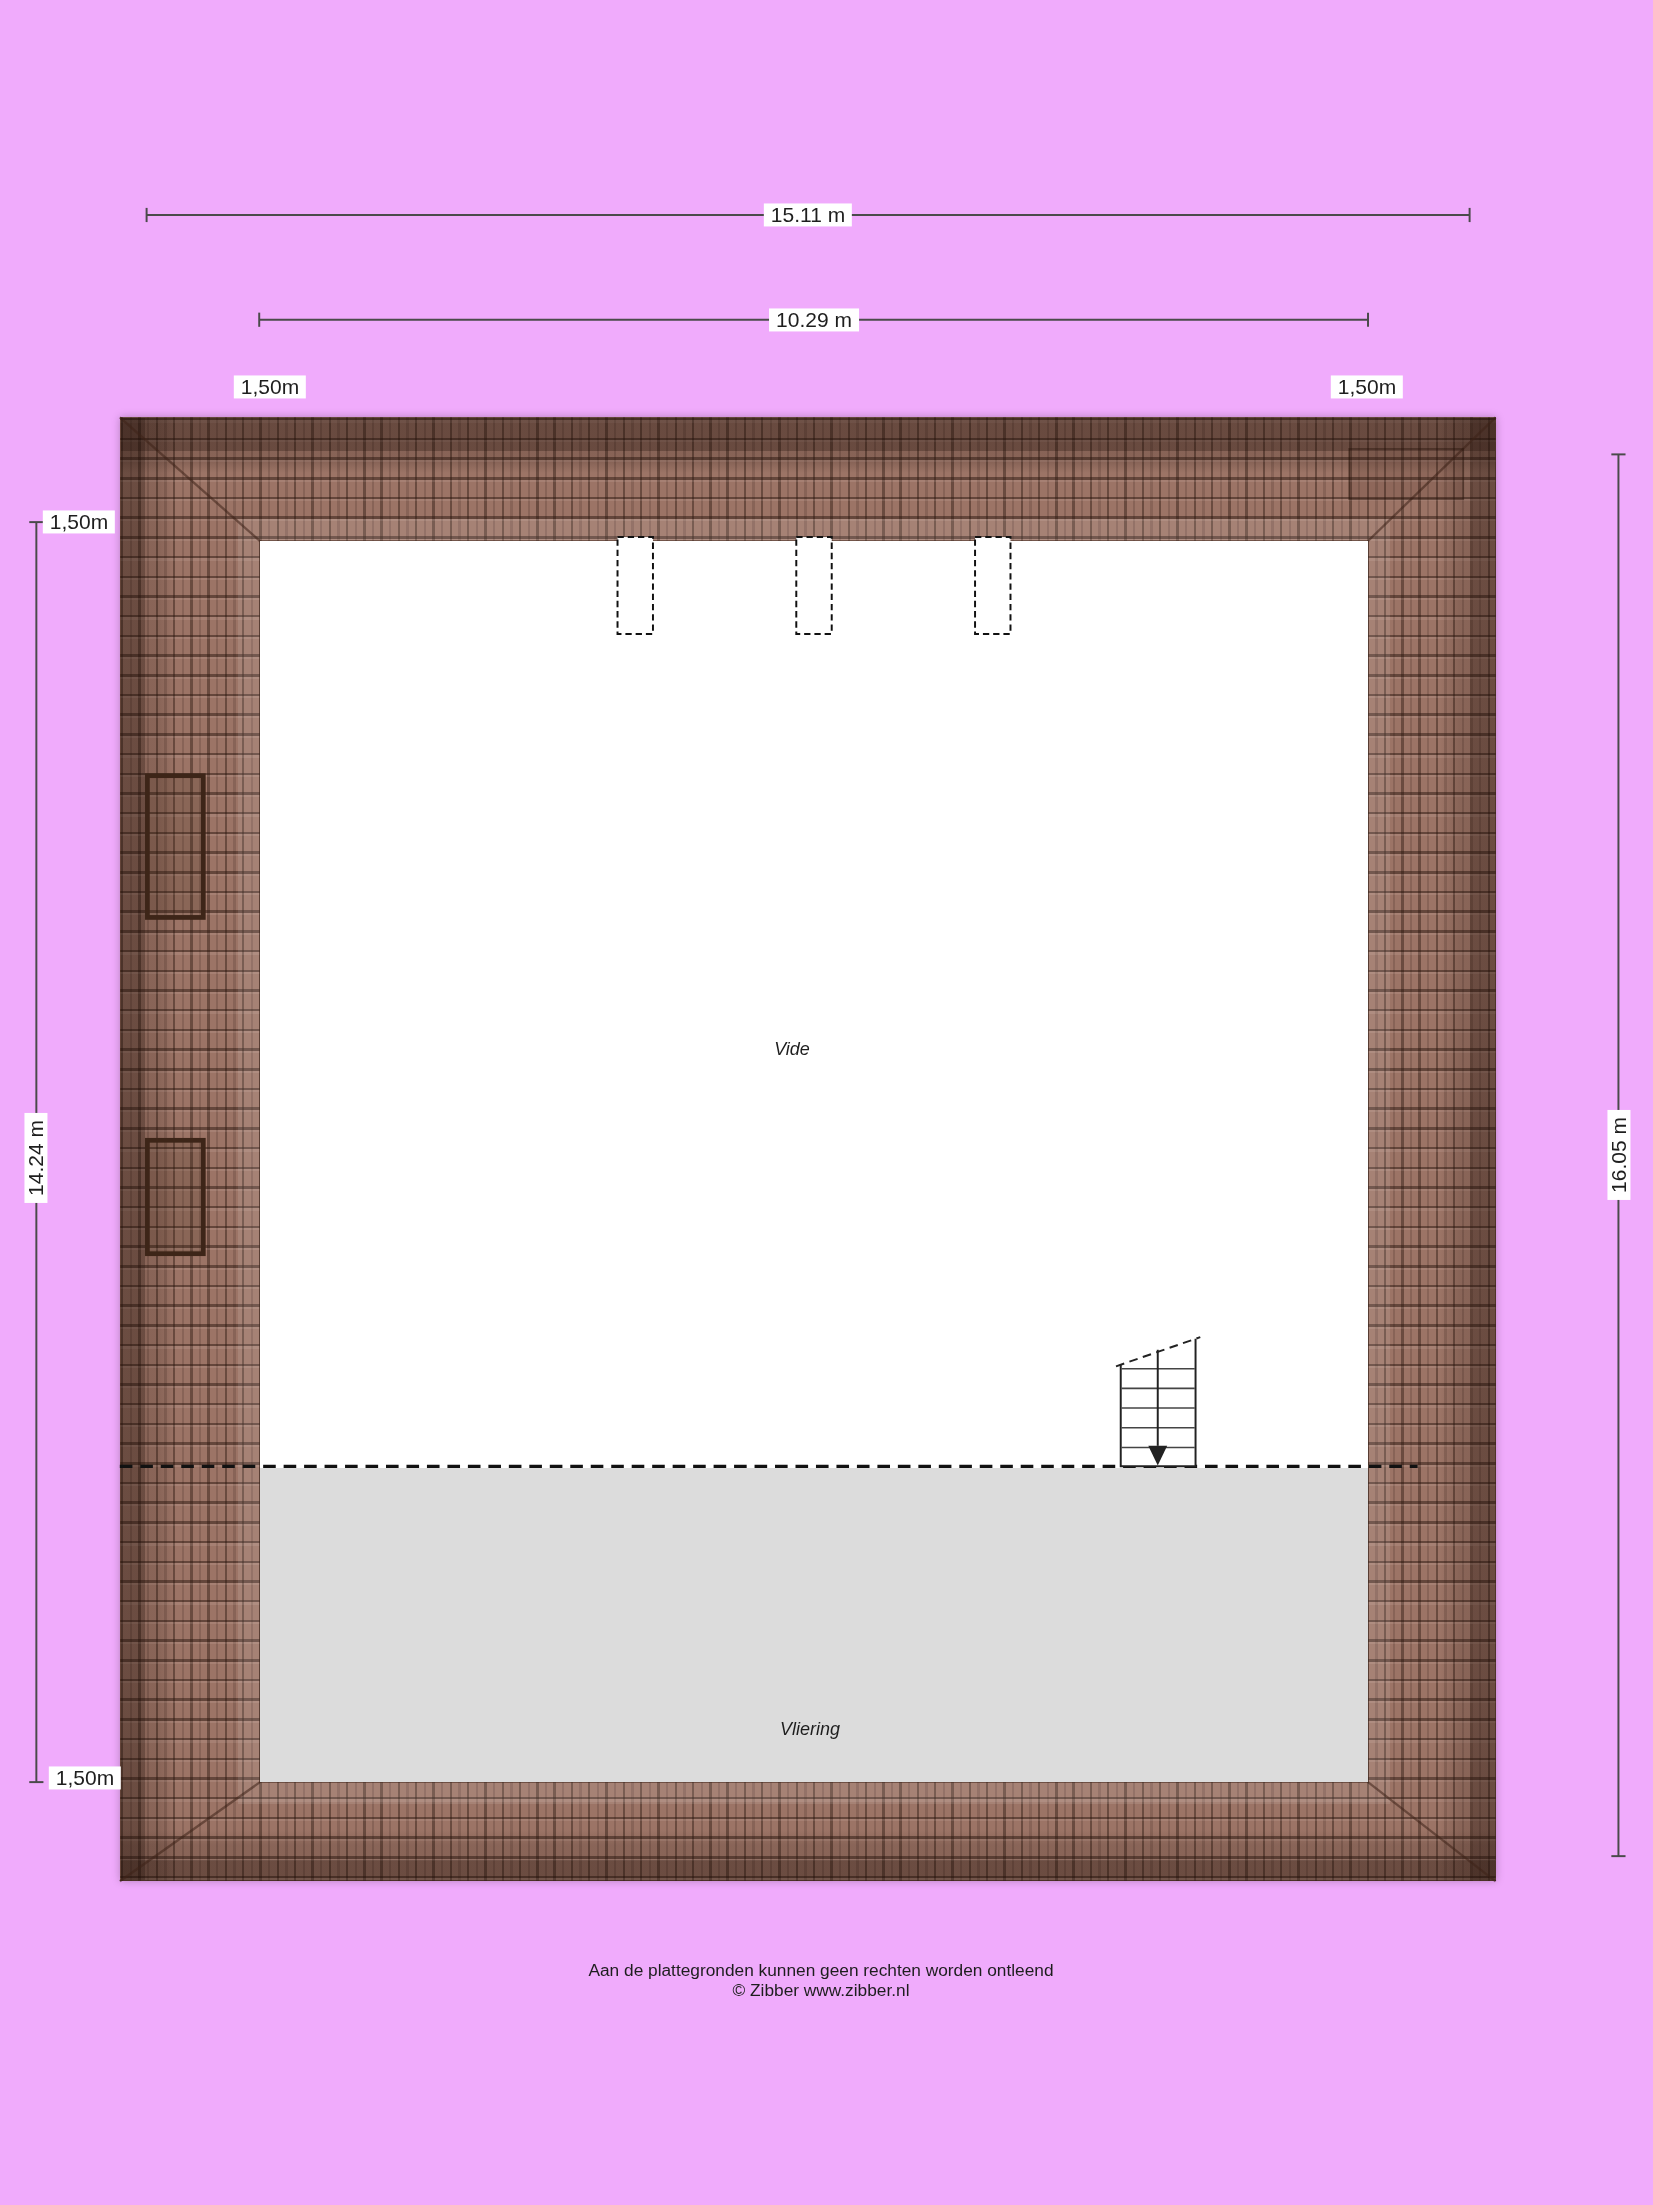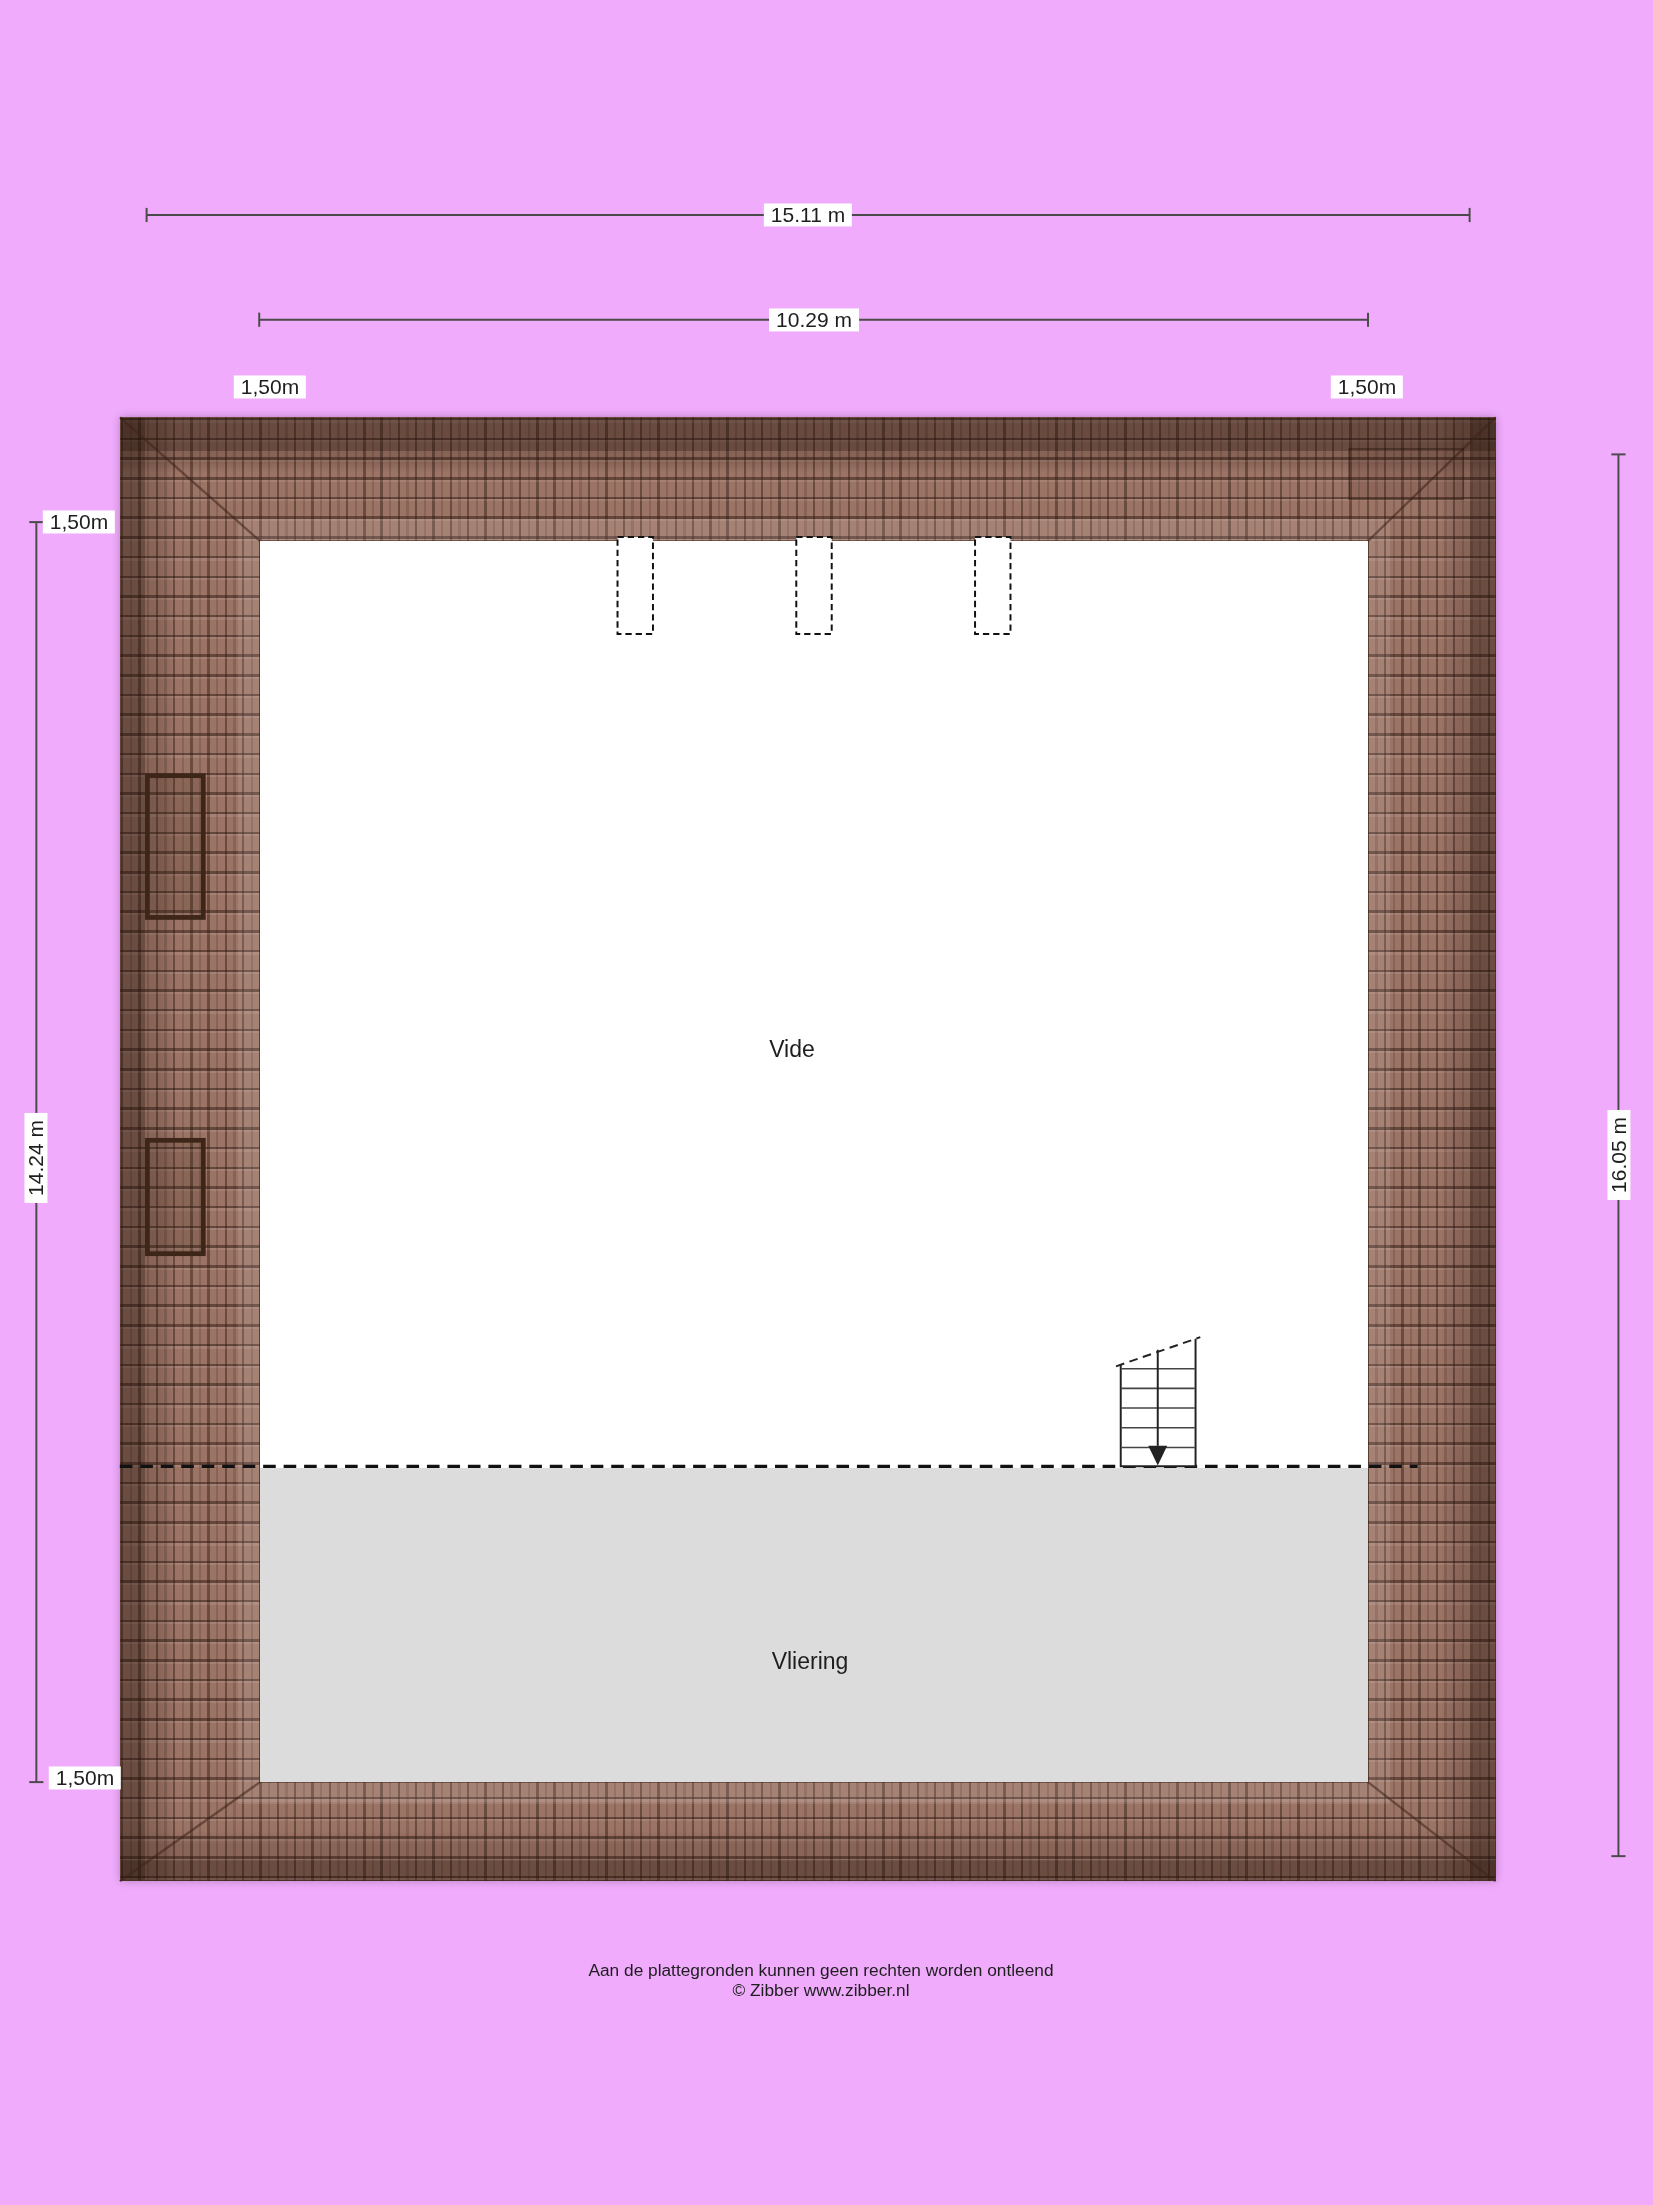--- a/index.html
+++ b/index.html
@@ -41,21 +41,21 @@
   }
   
   svg.linework{position:absolute;left:0;top:0;z-index:5;}
   
   .lbl{
     position:absolute;transform:translate(-50%,-50%);
     font-size:21px;line-height:1.1;background:#ffffff;padding:0 7px;white-space:nowrap;
     z-index:10;color:#1e1e1e;
   }
   .lbl.rot{transform:translate(-50%,-50%) rotate(-90deg);}
-  .lbl.room{font-size:23px;background:transparent;padding:0;}
+  .lbl.room{font-size:18px;background:transparent;padding:0;font-style:italic;}
   .lbl.footer-line{font-size:17.3px;background:transparent;padding:0;}
 </style>
 </head>
 <body>
 
 <div class="canvas">
 
   <div class="roof">
     <div class="shade shade-top"></div>
     <div class="shade shade-bottom"></div>
@@ -129,19 +129,19 @@
   <div class="lbl" style="left:808px;top:215px;">15.11 m</div>
   <div class="lbl" style="left:814px;top:320px;">10.29 m</div>
   <div class="lbl" style="left:270px;top:387px;">1,50m</div>
   <div class="lbl" style="left:1367px;top:387px;">1,50m</div>
   <div class="lbl" style="left:79px;top:522px;">1,50m</div>
   <div class="lbl rot" style="left:36px;top:1158px;">14.24 m</div>
   <div class="lbl" style="left:85px;top:1778px;">1,50m</div>
   <div class="lbl rot" style="left:1619px;top:1155px;">16.05 m</div>
 
   <div class="lbl room" style="left:792px;top:1050px;">Vide</div>
-  <div class="lbl room" style="left:810px;top:1662px;">Vliering</div>
+  <div class="lbl room" style="left:810px;top:1730px;">Vliering</div>
 
   <div class="lbl footer-line" style="left:821px;top:1971px;">Aan de plattegronden kunnen geen rechten worden ontleend</div>
   <div class="lbl footer-line" style="left:821px;top:1991px;">© Zibber www.zibber.nl</div>
 
 </div>
 
 
 </body></html>

